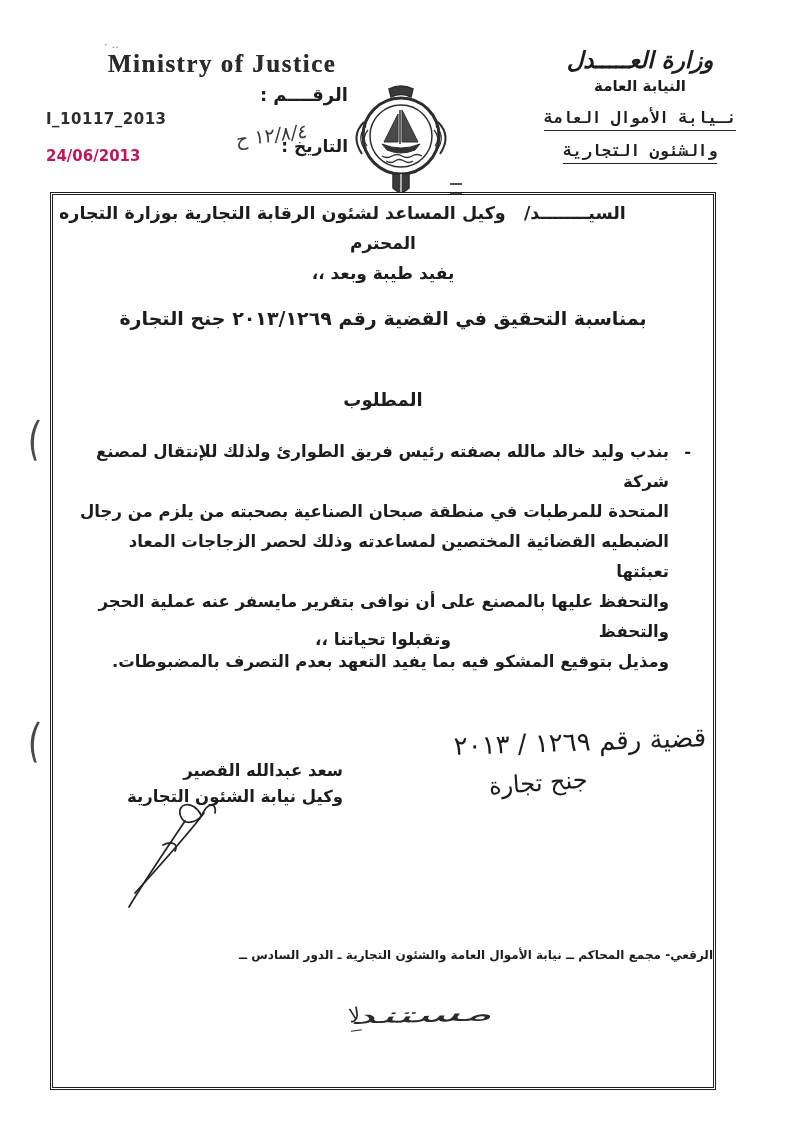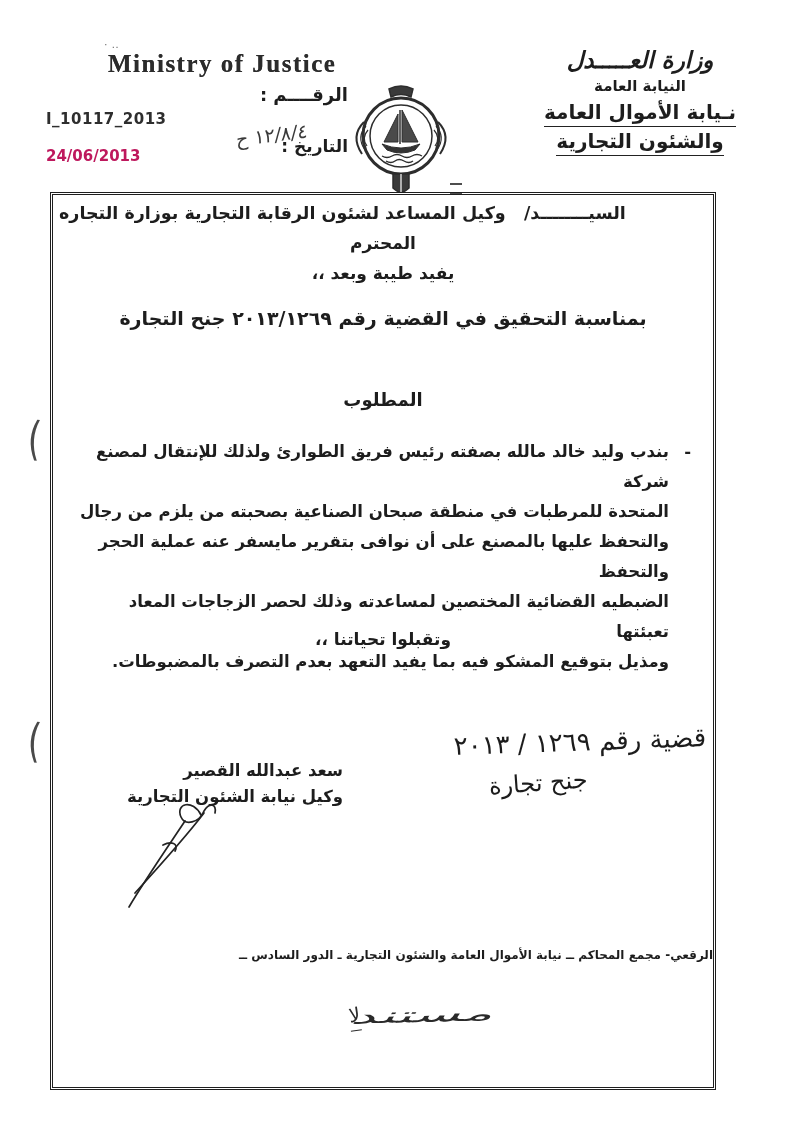--- a/index.html
+++ b/index.html
@@ -20,21 +20,21 @@
   .date-label{right:452px;top:136px;font-size:17px;font-weight:700;direction:rtl;}
   .date-scrawl{
     left:168px;top:128px;width:140px;font-size:19px;color:#3a3a3a;direction:rtl;
     transform:rotate(-7deg) skewX(-6deg);letter-spacing:2px;font-weight:400;
   }
   .ref-id{left:46px;top:110px;font-size:15px;font-weight:700;letter-spacing:.5px;color:#2e2e2e;direction:ltr;}
   .scan-date{left:46px;top:147px;font-size:15px;font-weight:700;color:#be185d;direction:ltr;}
   .org-block{right:10px;top:46px;width:300px;text-align:center;direction:rtl;line-height:1.25;}
   .org-l1{font-size:23px;font-weight:700;letter-spacing:1px;font-style:italic;}
   .org-l2{font-size:15px;font-weight:700;margin-top:2px;}
-  .org-l3,.org-l4{font-size:20px;font-weight:700;margin-top:4px;}
+  .org-l3,.org-l4{font-size:16px;font-weight:700;margin-top:13px;font-family:Liberation Mono, monospace;}
   .org-l3 span,.org-l4 span{border-bottom:1.5px solid #222;padding-bottom:2px;}
   .corner-dots{left:104px;top:38px;color:#777;font-size:11px;letter-spacing:4px;}
   .smudge{left:450px;top:183px;width:12px;height:7px;border-top:2px solid #4e4e4e;border-bottom:2px solid #4e4e4e;}
   
   .emblem{left:344px;top:82px;width:114px;height:118px;}
   
   .frame{
     left:50px;top:192px;width:660px;height:892px;
     border:3px double #1e1e1e;direction:rtl;position:absolute;
   }
@@ -140,22 +140,22 @@
 
     <div class="abs subject">بمناسبة التحقيق في القضية رقم ٢٠١٣/١٢٦٩ جنح التجارة</div>
 
     <div class="abs required">المطلوب</div>
 
     <div class="abs body-block">
       <div class="body-inner">
         <span class="body-dash">-</span>
         <div>بندب وليد خالد مالله بصفته رئيس فريق الطوارئ ولذلك للإنتقال لمصنع شركة</div>
         <div>المتحدة للمرطبات في منطقة صبحان الصناعية  بصحبته من يلزم من رجال</div>
+        <div>الضبطيه القضائية المختصين لمساعدته وذلك لحصر الزجاجات المعاد تعبئتها</div>
         <div>والتحفظ  عليها بالمصنع على أن نوافى بتقرير مايسفر عنه عملية الحجر والتحفظ</div>
-        <div>الضبطيه القضائية المختصين لمساعدته وذلك لحصر الزجاجات المعاد تعبئتها</div>
         <div>ومذيل بتوقيع المشكو فيه بما يفيد التعهد بعدم التصرف بالمضبوطات.</div>
       </div>
     </div>
 
     <div class="abs closing">وتقبلوا تحياتنا ،،</div>
 
     <div class="abs case-note">
       <div class="case-note-l1">قضية رقم ١٢٦٩ / ٢٠١٣</div>
       <div class="case-note-l2">جنح تجارة</div>
     </div>

